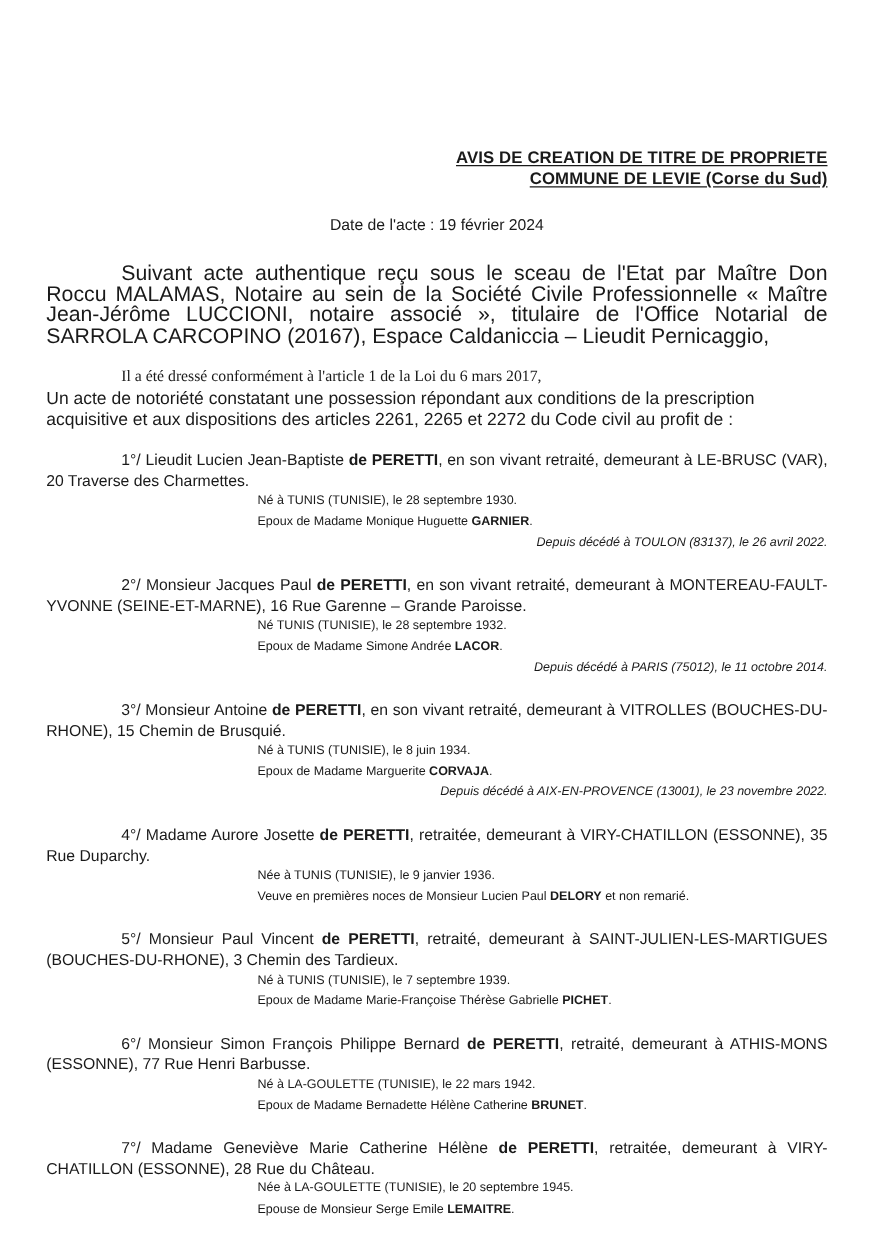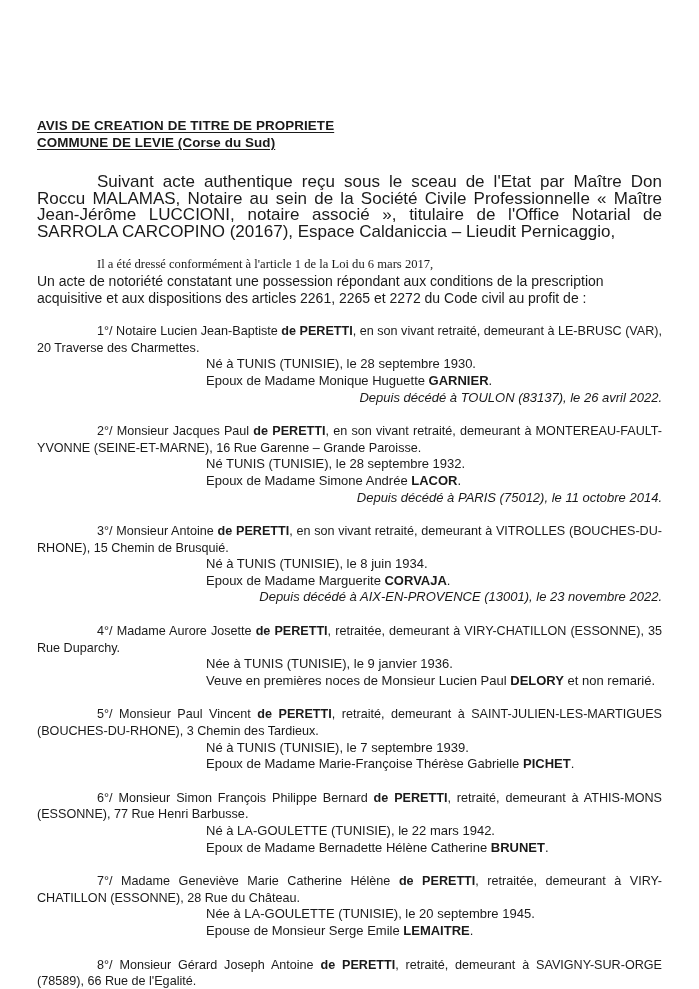--- a/index.html
+++ b/index.html
@@ -16,21 +16,21 @@
   }
   .page {
     position: relative;
     width: 699px;
     height: 989px;
     background: #ffffff;
     box-sizing: border-box;
     padding: 118px 37px 0 37px;
   }
   .doc-title {
-    text-align: left;
+    text-align: right;
     font-weight: bold;
     font-size: 13.4px;
     line-height: 16.5px;
     letter-spacing: 0.1px;
   }
   .doc-title .tline {
     display: inline-block;
     text-decoration: underline;
     text-underline-offset: 2px;
   }
@@ -69,21 +69,21 @@
     margin-top: 17px;
   }
   .entry-head {
     font-size: 12.6px;
     line-height: 16.6px;
     text-align: justify;
     text-justify: inter-word;
     text-indent: 60px;
   }
   .sub {
-    font-size: 13px;
+    font-size: 10px;
     line-height: 16.6px;
     margin-left: 169px;
     text-align: left;
     white-space: nowrap;
   }
   .sub.it {
     font-style: italic;
     text-align: right;
   }
   b, .bold { font-weight: bold; }
@@ -91,31 +91,32 @@
 </head>
 <body>
 
 <div class="page">
 
   <div class="doc-title">
     <span class="tline">AVIS DE CREATION DE TITRE DE PROPRIETE</span><br>
     <span class="tline">COMMUNE DE LEVIE (Corse du Sud)</span>
   </div>
 
+  <div class="act-date">Date de l'acte : 19 février 2024</div>
 
   <p class="para intro">Suivant acte authentique reçu sous le sceau de l'Etat par Maître Don Roccu MALAMAS, Notaire au sein de la Société Civile Professionnelle « Maître Jean-Jérôme LUCCIONI, notaire associé », titulaire de l'Office Notarial de SARROLA CARCOPINO (20167), Espace Caldaniccia – Lieudit Pernicaggio,</p>
 
   <div class="block-legal">
     <div class="legal-lead">Il a été dressé conformément à l'article 1 de la Loi du 6 mars 2017,</div>
     <div class="legal-body">Un acte de notoriété constatant une possession répondant aux conditions de la prescription acquisitive et aux dispositions des articles 2261, 2265 et 2272 du Code civil au profit de :</div>
   </div>
 
   <div id="entries-container">
       <div class="entry">
-        <div class="entry-head"><span>1°/ </span><span>Notaire Lucien Jean-Baptiste </span><b>de PERETTI</b><span>, en son vivant retraité, demeurant à LE-BRUSC (VAR), 20 Traverse des Charmettes.</span></div>
+        <div class="entry-head"><span>1°/ </span><span>Lieudit Lucien Jean-Baptiste </span><b>de PERETTI</b><span>, en son vivant retraité, demeurant à LE-BRUSC (VAR), 20 Traverse des Charmettes.</span></div>
         <div class="sub">Né à TUNIS (TUNISIE), le 28 septembre 1930.</div>
         <div class="sub"><span>Epoux de Madame Monique Huguette </span><b>GARNIER</b><span>.</span></div>
         <div class="sub it">Depuis décédé à TOULON (83137), le 26 avril 2022.</div>
       </div>
       <div class="entry">
         <div class="entry-head"><span>2°/ </span><span>Monsieur Jacques Paul </span><b>de PERETTI</b><span>, en son vivant retraité, demeurant à MONTEREAU-FAULT-YVONNE (SEINE-ET-MARNE), 16 Rue Garenne – Grande Paroisse.</span></div>
         <div class="sub">Né TUNIS (TUNISIE), le 28 septembre 1932.</div>
         <div class="sub"><span>Epoux de Madame Simone Andrée </span><b>LACOR</b><span>.</span></div>
         <div class="sub it">Depuis décédé à PARIS (75012), le 11 octobre 2014.</div>
       </div>

